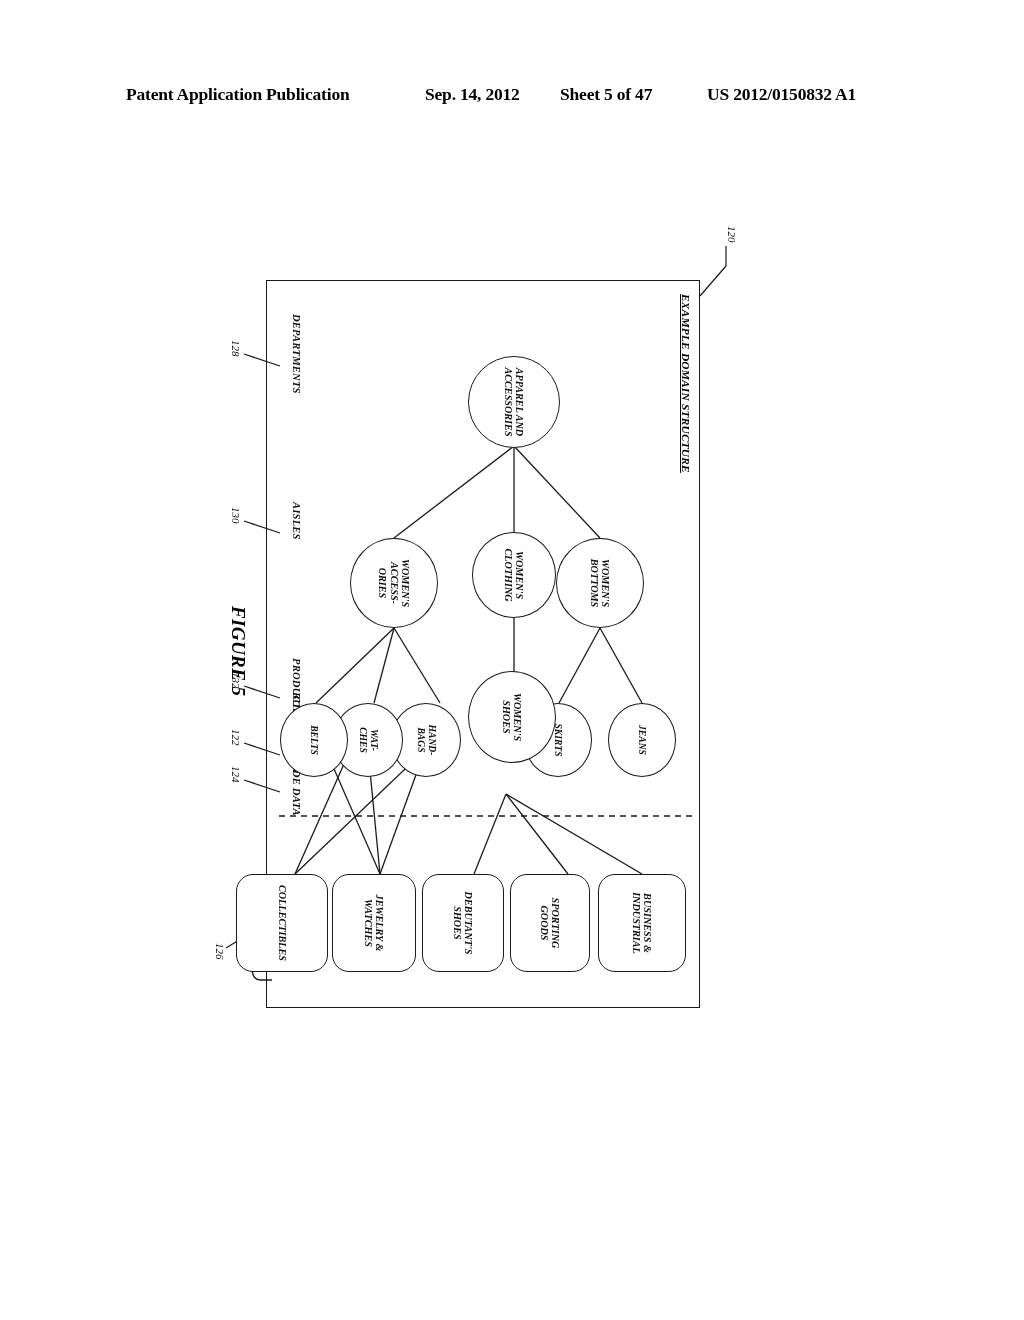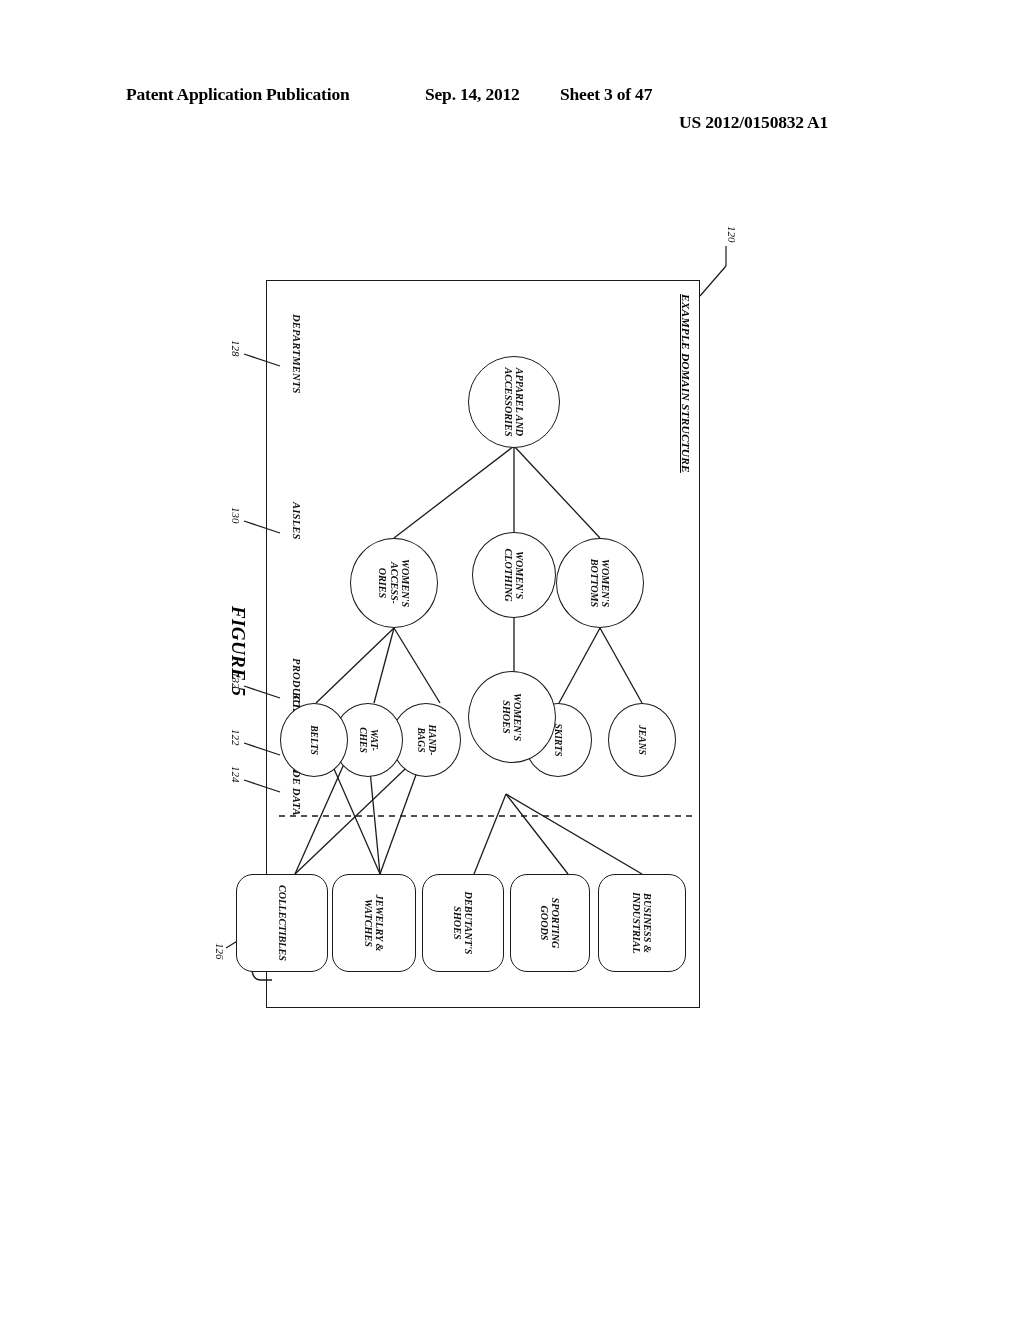--- a/index.html
+++ b/index.html
@@ -27,21 +27,21 @@
     align-items: baseline;
     font-family: "Liberation Serif", serif;
     font-weight: bold;
     font-size: 17.5px;
     letter-spacing: -0.2px;
     white-space: nowrap;
   }
   #hdr-pub      { position: absolute; left: 126px; }
   #hdr-date     { position: absolute; left: 425px; }
   #hdr-sheet    { position: absolute; left: 560px; }
-  #hdr-patno    { position: absolute; left: 679px; margin-top: 28px; }
+  #hdr-patno    { position: absolute; left: 707px; }
 
   
   
   #figure-stage {
     position: absolute;
     left: 512px;
     top: 660px;
     width: 760px;           
     height: 560px;          
     margin-left: -380px;
@@ -148,21 +148,21 @@
     letter-spacing: 0.4px;
     white-space: nowrap;
   }
 </style>
 </head>
 <body>
 
 <div id="page-header">
   <span id="hdr-pub">Patent Application Publication</span>
   <span id="hdr-date">Sep. 14, 2012</span>
-  <span id="hdr-sheet">Sheet 3 of 47</span>
+  <span id="hdr-sheet">Sheet 5 of 47</span>
   <span id="hdr-patno">US 2012/0150832 A1</span>
 </div>
 
 <div id="figure-stage">
   <div id="figure-inner">
 
     <div id="diagram-frame"></div>
 
     <div id="diagram-title">EXAMPLE DOMAIN STRUCTURE</div>
 

